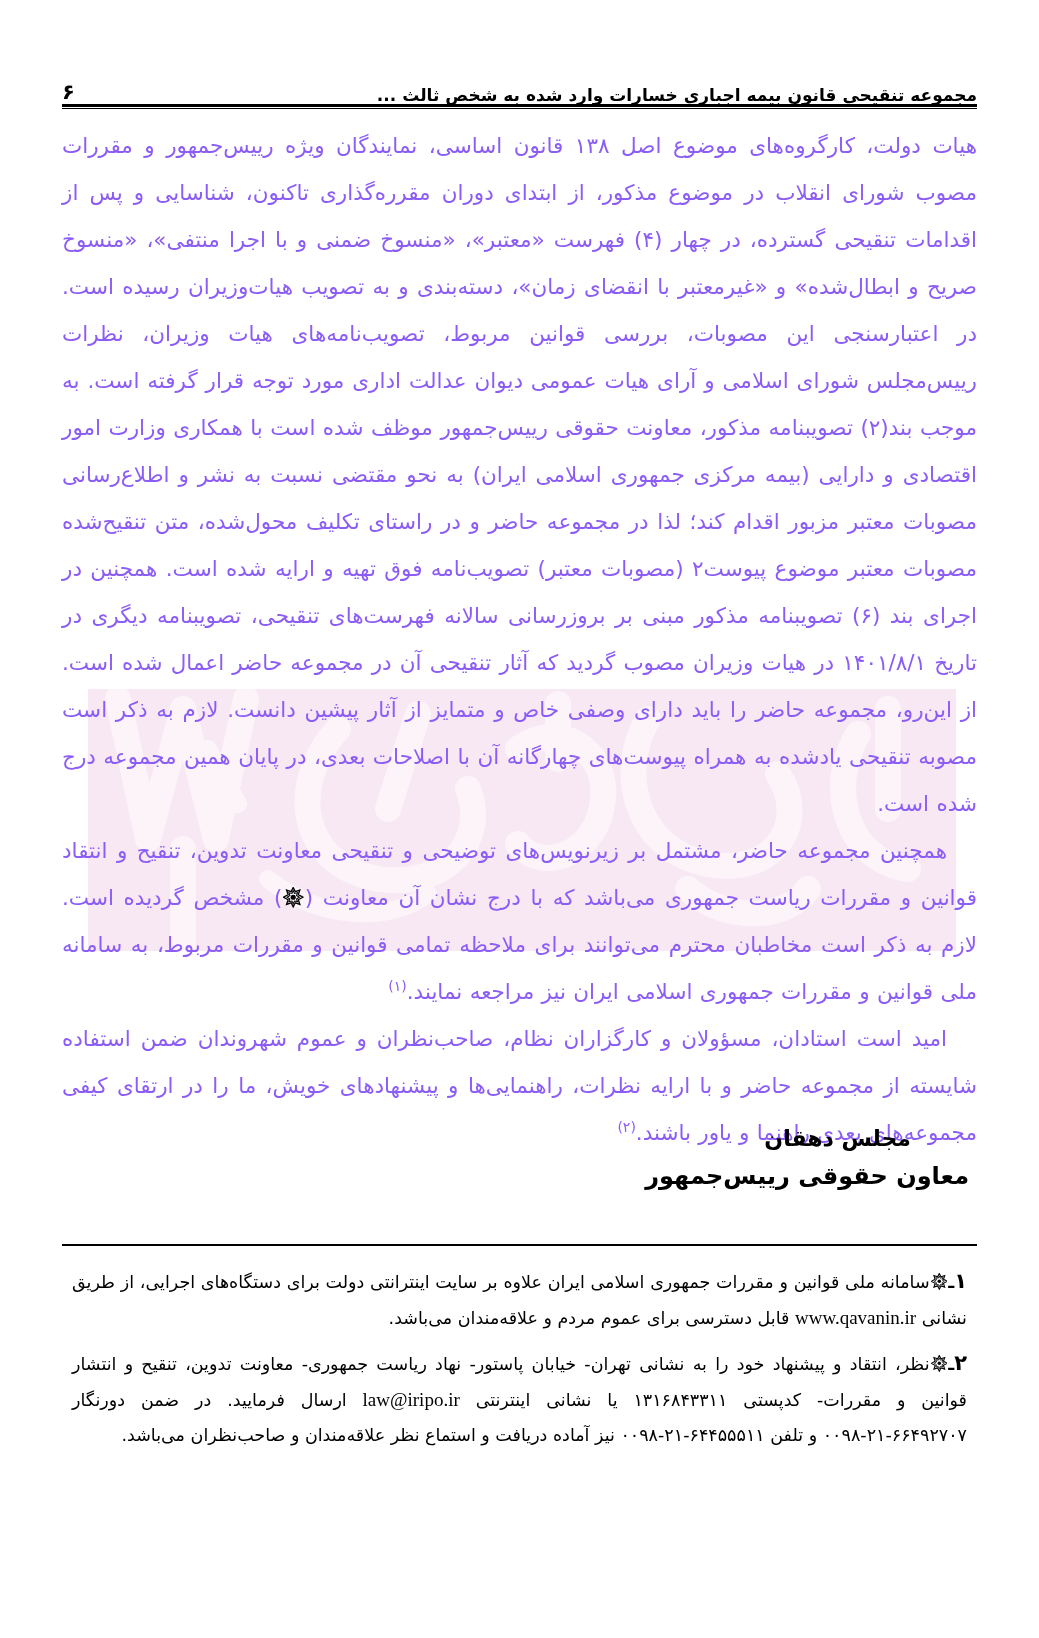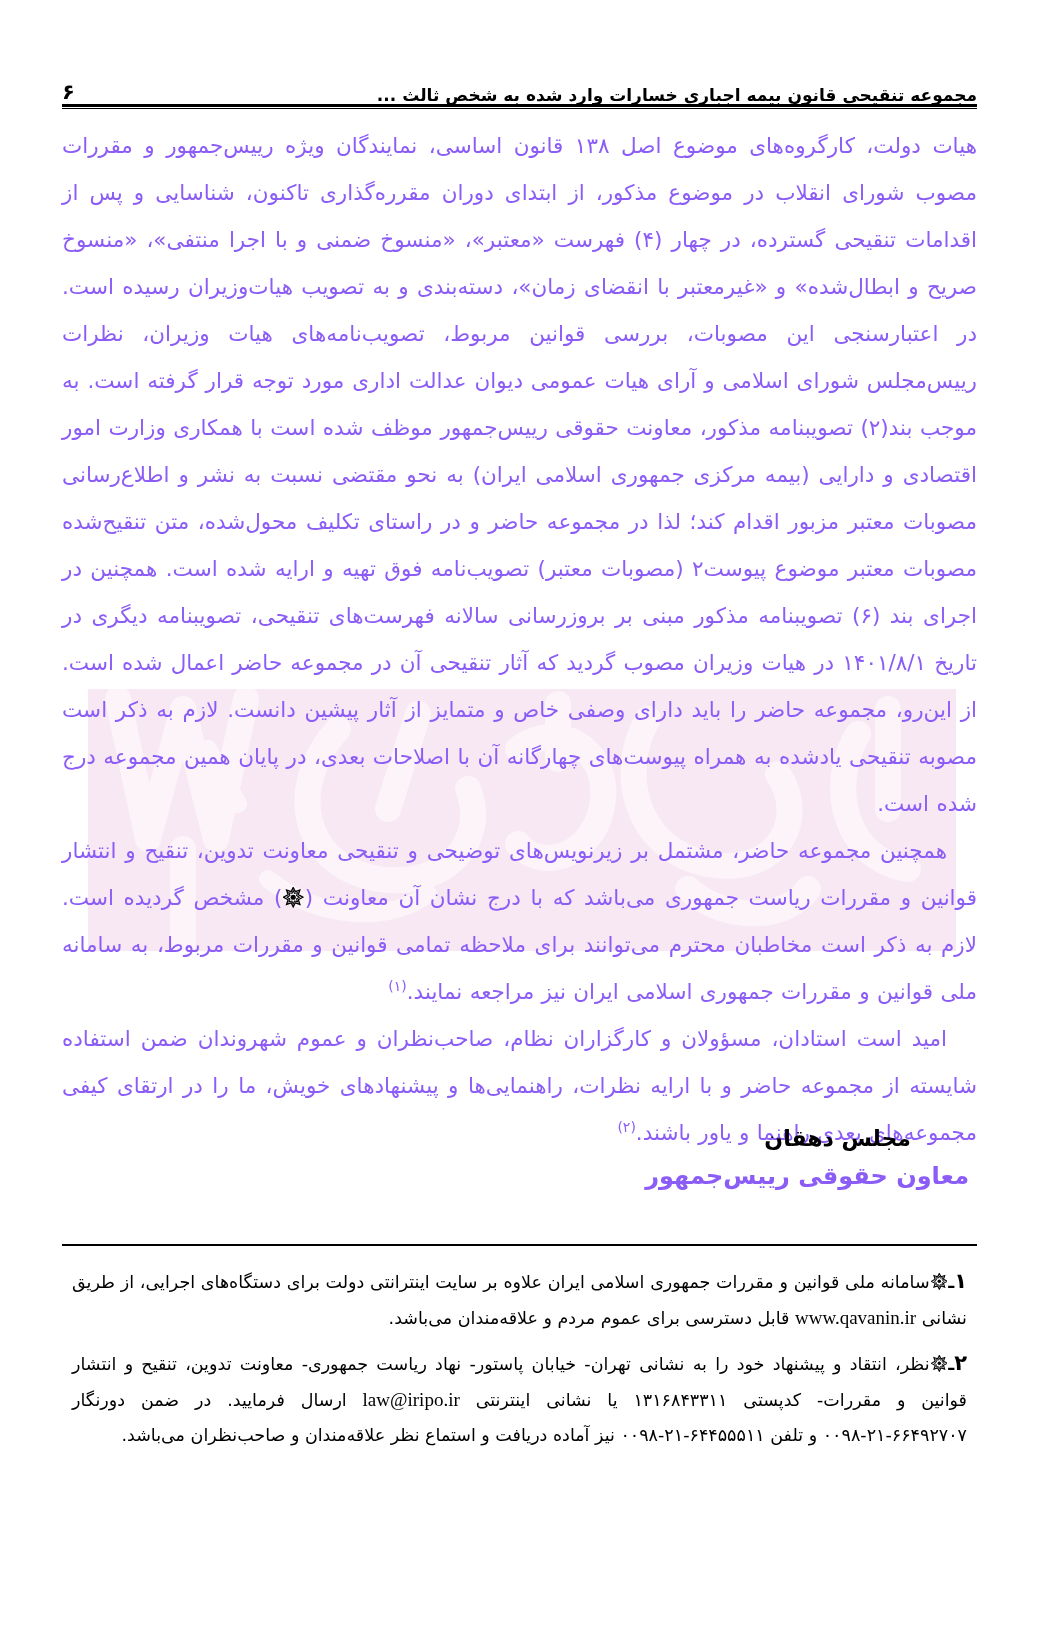--- a/index.html
+++ b/index.html
@@ -131,21 +131,21 @@
     font-size: 22px;
     font-weight: bold;
     color: #000000;
     line-height: 34px;
     white-space: nowrap;
   }
   .sig-title {
     font-family: "DejaVu Sans", "Liberation Sans", sans-serif;
     font-size: 24px;
     font-weight: bold;
-    color: #8b5cf6;
+    color: #000000;
     line-height: 40px;
     margin-right: -58px;
     white-space: nowrap;
   }
 
   
   .footnote-rule {
     position: absolute;
     top: 1244px;
     right: 62px;
@@ -215,21 +215,21 @@
         <path d="M120 60 L150 115"></path>
       </g>
     </svg>
   </div>
 
   <div class="body-area">
 
     <p class="para">هیات دولت، کارگروه‌های موضوع اصل ۱۳۸ قانون اساسی، نمایندگان ویژه رییس‌جمهور و مقررات مصوب شورای انقلاب در موضوع مذکور، از ابتدای دوران مقرره‌گذاری تاکنون، شناسایی و پس از اقدامات تنقیحی گسترده، در چهار (۴) فهرست «معتبر»، «منسوخ ضمنی و با اجرا منتفی»، «منسوخ صریح و ابطال‌شده» و «غیرمعتبر با انقضای زمان»، دسته‌بندی و به تصویب هیات‌وزیران رسیده است. در اعتبارسنجی این مصوبات، بررسی قوانین مربوط، تصویب‌نامه‌های هیات وزیران، نظرات رییس‌مجلس شورای اسلامی و آرای هیات عمومی دیوان عدالت اداری مورد توجه قرار گرفته است. به موجب بند(۲) تصویبنامه مذکور، معاونت حقوقی رییس‌جمهور موظف شده است با همکاری وزارت امور اقتصادی و دارایی (بیمه مرکزی جمهوری اسلامی ایران) به نحو مقتضی نسبت به نشر و اطلاع‌رسانی مصوبات معتبر مزبور اقدام کند؛ لذا در مجموعه حاضر و در راستای تکلیف محول‌شده، متن تنقیح‌شده مصوبات معتبر موضوع پیوست۲ (مصوبات معتبر) تصویب‌نامه فوق تهیه و ارایه شده است. همچنین در اجرای بند (۶) تصویبنامه مذکور مبنی بر بروزرسانی سالانه فهرست‌های تنقیحی، تصویبنامه دیگری در تاریخ ۱۴۰۱/۸/۱ در هیات وزیران مصوب گردید که آثار تنقیحی آن در مجموعه حاضر اعمال شده است. از این‌رو، مجموعه حاضر را باید دارای وصفی خاص و متمایز از آثار پیشین دانست. لازم به ذکر است مصوبه تنقیحی یادشده به همراه پیوست‌های چهارگانه آن با اصلاحات بعدی، در پایان همین مجموعه درج شده است.</p>
 
     <p class="para indent">
-      <span>همچنین مجموعه حاضر، مشتمل بر زیرنویس‌های توضیحی و تنقیحی معاونت تدوین، تنقیح و انتشار قوانین و مقررات ریاست جمهوری می‌باشد که با درج نشان آن معاونت (</span><span class="rosette"><svg viewBox="0 0 40 40">
+      <span>همچنین مجموعه حاضر، مشتمل بر زیرنویس‌های توضیحی و تنقیحی معاونت تدوین، تنقیح و انتقاد قوانین و مقررات ریاست جمهوری می‌باشد که با درج نشان آن معاونت (</span><span class="rosette"><svg viewBox="0 0 40 40">
             <g fill="#000">
               <circle cx="20" cy="20" r="5"></circle>
               <path d="M20 1 L24 9 L33 6 L30 15 L39 20 L30 25 L33 34 L24 31 L20 39 L16 31 L7 34 L10 25 L1 20 L10 15 L7 6 L16 9 Z" fill="none" stroke="#000" stroke-width="2.6"></path>
               <path d="M20 7 L22.5 12.5 L28.5 11 L26.5 16.5 L32 20 L26.5 23.5 L28.5 29 L22.5 27.5 L20 33 L17.5 27.5 L11.5 29 L13.5 23.5 L8 20 L13.5 16.5 L11.5 11 L17.5 12.5 Z" fill="none" stroke="#000" stroke-width="2"></path>
             </g>
           </svg></span><span>) مشخص گردیده است. لازم به ذکر است مخاطبان محترم می‌توانند برای ملاحظه تمامی قوانین و مقررات مربوط، به سامانه ملی قوانین و مقررات جمهوری اسلامی ایران نیز مراجعه نمایند.</span><sup class="fn-ref">(۱)</sup>
     </p>
 
     <p class="para indent">
       <span>امید است استادان، مسؤولان و کارگزاران نظام، صاحب‌نظران و عموم شهروندان ضمن استفاده شایسته از مجموعه حاضر و با ارایه نظرات، راهنمایی‌ها و پیشنهادهای خویش، ما را در ارتقای کیفی مجموعه‌های بعدی راهنما و یاور باشند.</span><sup class="fn-ref">(۲)</sup>

